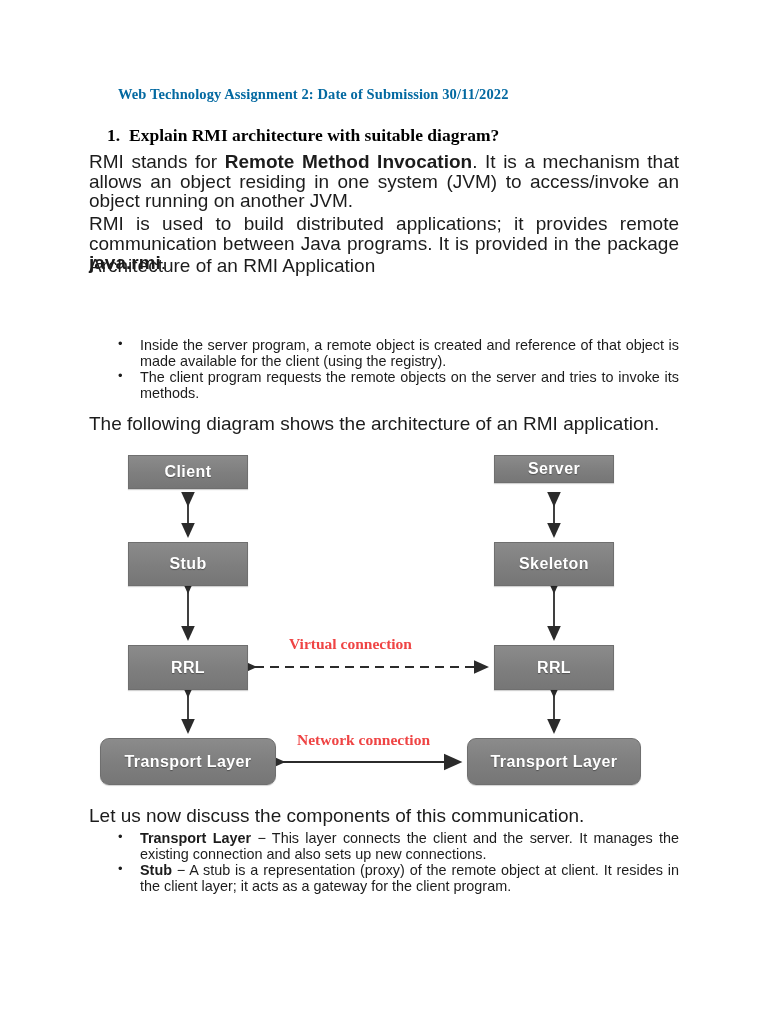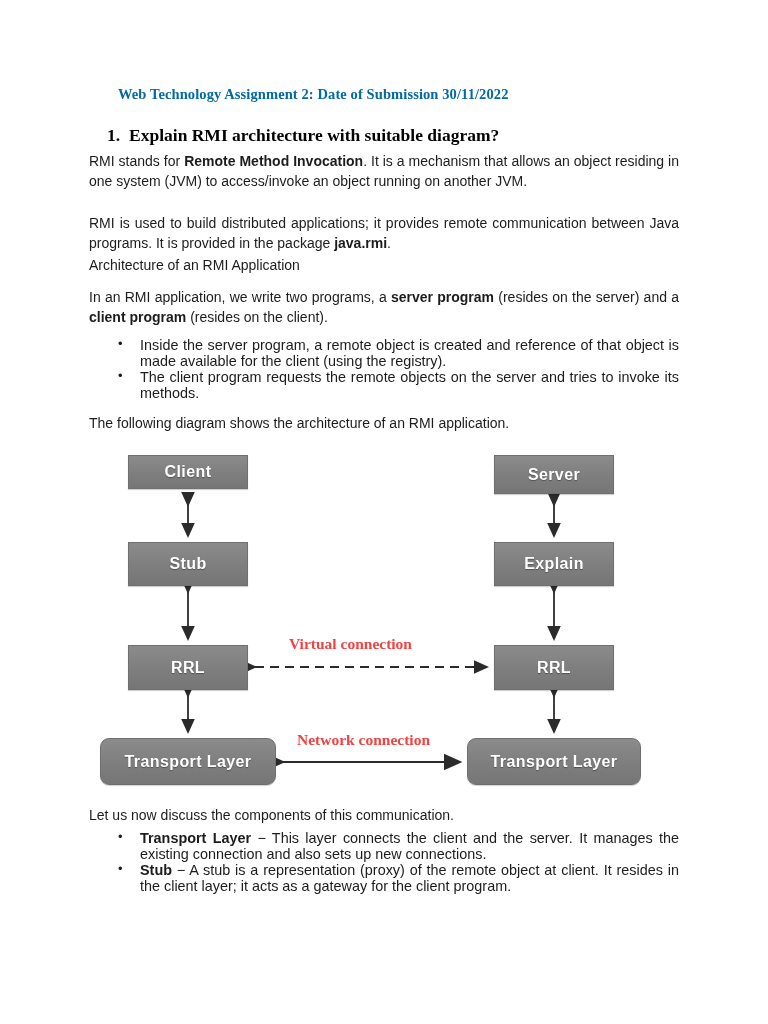--- a/index.html
+++ b/index.html
@@ -46,21 +46,21 @@
     color: #000000;
     white-space: nowrap;
   }
   .q-heading .q-num { display: inline-block; width: 22px; }
 
   
   .para {
     position: absolute;
     left: 89px;
     width: 590px;
-    font-size: 14px;
+    font-size: 19px;
     line-height: 19.5px;
     color: #1c1c1c;
     text-align: justify;
   }
   .para.nojust { text-align: left; }
   .para b { font-weight: 700; }
 
   #p1 { top: 152px; }
   #p2 { top: 214px; }
   #p3 { top: 256px; }
@@ -121,21 +121,21 @@
     text-shadow: 0 1px 1px rgba(0,0,0,.35);
   }
   .node.rounded { border-radius: 9px; }
 
   
   #n-client   { left: 39px;  top: 12px;  width: 120px; height: 34px; }
   #n-stub     { left: 39px;  top: 99px;  width: 120px; height: 44px; }
   #n-rrl-l    { left: 39px;  top: 202px; width: 120px; height: 45px; }
   #n-tl-l     { left: 11px;  top: 295px; width: 176px; height: 47px; font-size: 16px; }
   
-  #n-server   { left: 405px; top: 12px;  width: 120px; height: 39px; }
+  #n-server   { left: 405px; top: 12px;  width: 120px; height: 28px; }
   #n-skeleton { left: 405px; top: 99px;  width: 120px; height: 44px; }
   #n-rrl-r    { left: 405px; top: 202px; width: 120px; height: 45px; }
   #n-tl-r     { left: 378px; top: 295px; width: 174px; height: 47px; font-size: 16px; }
 
   .conn-label {
     position: absolute;
     font-family: "Liberation Serif", serif;
     font-weight: 700;
     font-size: 15.5px;
     color: #ef4444;
@@ -165,23 +165,20 @@
   <div class="para" id="p1">
     <span>RMI stands for </span><b>Remote Method Invocation</b><span>. It is a mechanism that allows an object residing in one system (JVM) to access/invoke an object running on another JVM.</span>
   </div>
 
   <div class="para" id="p2">
     <span>RMI is used to build distributed applications; it provides remote communication between Java programs. It is provided in the package </span><b>java.rmi</b><span>.</span>
   </div>
 
   <div class="para nojust" id="p3">Architecture of an RMI Application</div>
 
-  <div class="para" id="p4">
-    <span>In an RMI application, we write two programs, a </span><b>server program</b><span> (resides on the server) and a </span><b>client program</b><span> (resides on the client).</span>
-  </div>
 
   <ul class="bullets" id="list1">
     <li><span>Inside the server program, a remote object is created and reference of that object is made available for the client (using the registry).</span></li>
     <li><span>The client program requests the remote objects on the server and tries to invoke its methods.</span></li>
   </ul>
 
   <div class="para nojust" id="p5">The following diagram shows the architecture of an RMI application.</div>
 
   <div class="diagram">
 
@@ -207,21 +204,21 @@
 
       <line x1="194" y1="319" x2="371" y2="319" stroke="#2b2b2b" stroke-width="2.2" marker-start="url(#ah)" marker-end="url(#ah2)"></line>
     </svg>
 
     <div class="node" id="n-client">Client</div>
     <div class="node" id="n-stub">Stub</div>
     <div class="node" id="n-rrl-l">RRL</div>
     <div class="node rounded" id="n-tl-l">Transport Layer</div>
 
     <div class="node" id="n-server">Server</div>
-    <div class="node" id="n-skeleton">Explain</div>
+    <div class="node" id="n-skeleton">Skeleton</div>
     <div class="node" id="n-rrl-r">RRL</div>
     <div class="node rounded" id="n-tl-r">Transport Layer</div>
 
     <div class="conn-label" id="lbl-virtual">Virtual connection</div>
     <div class="conn-label" id="lbl-network">Network connection</div>
   </div>
 
   <div class="para nojust" id="p6">Let us now discuss the components of this communication.</div>
 
   <ul class="bullets" id="list2">

